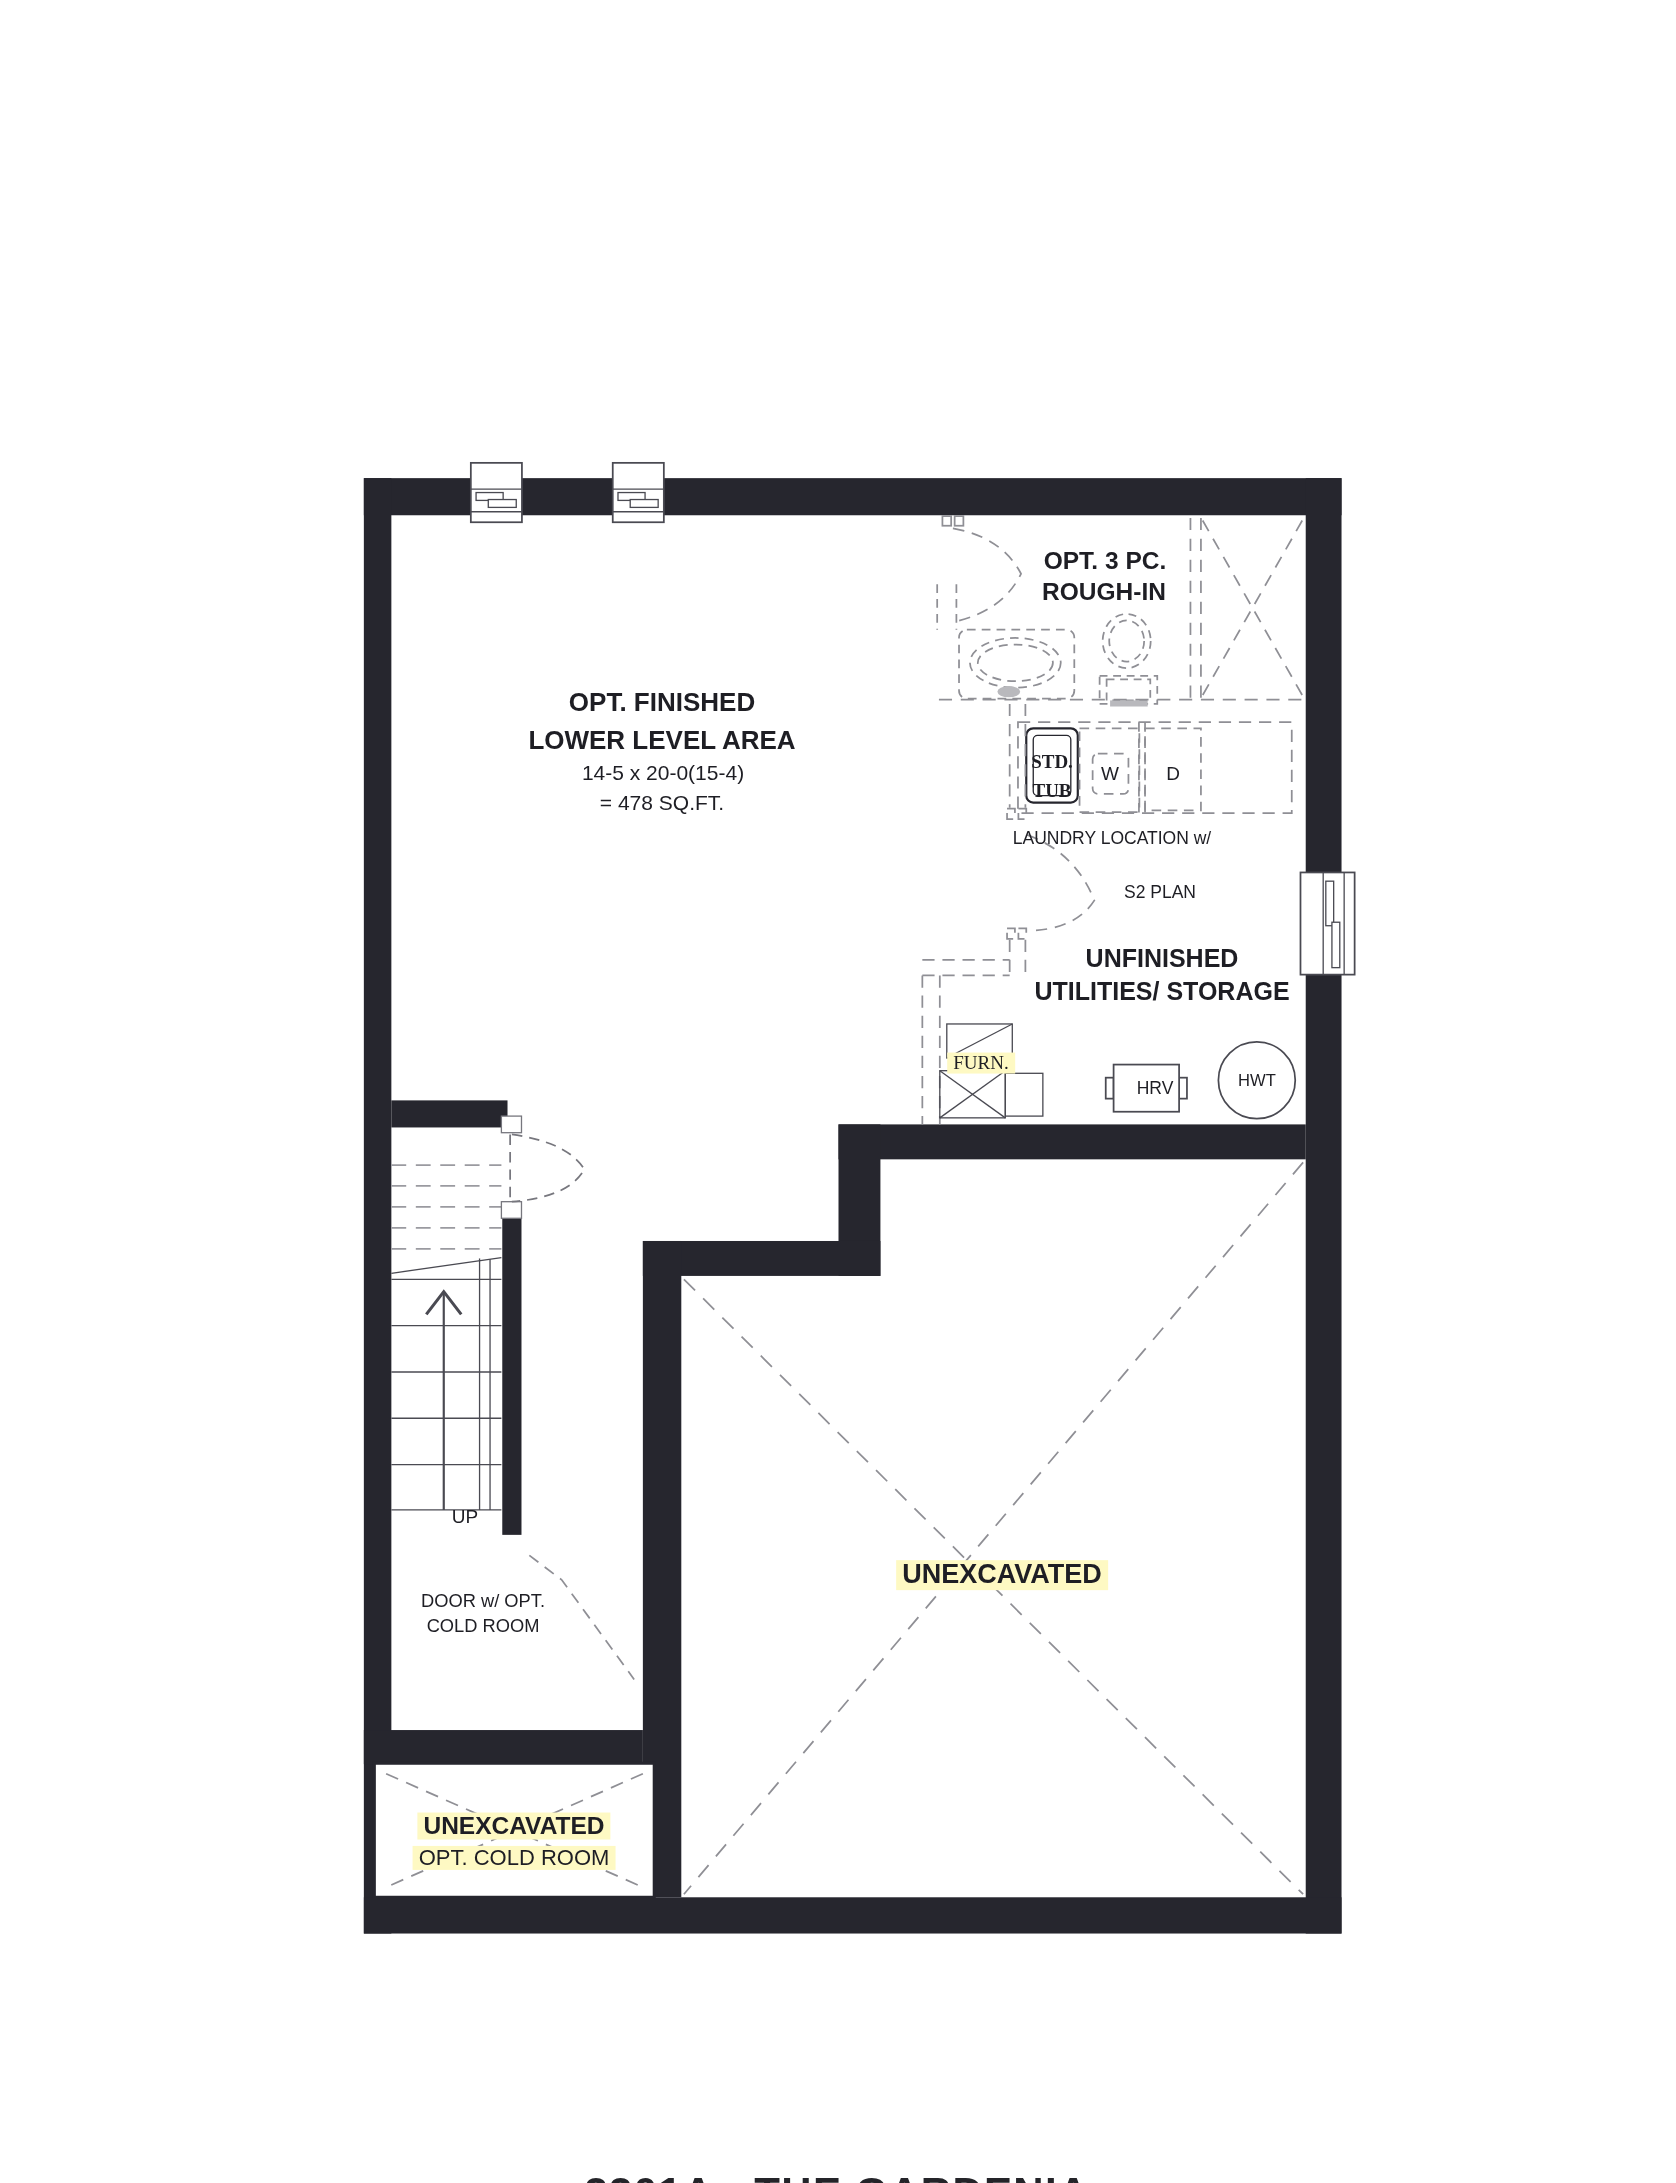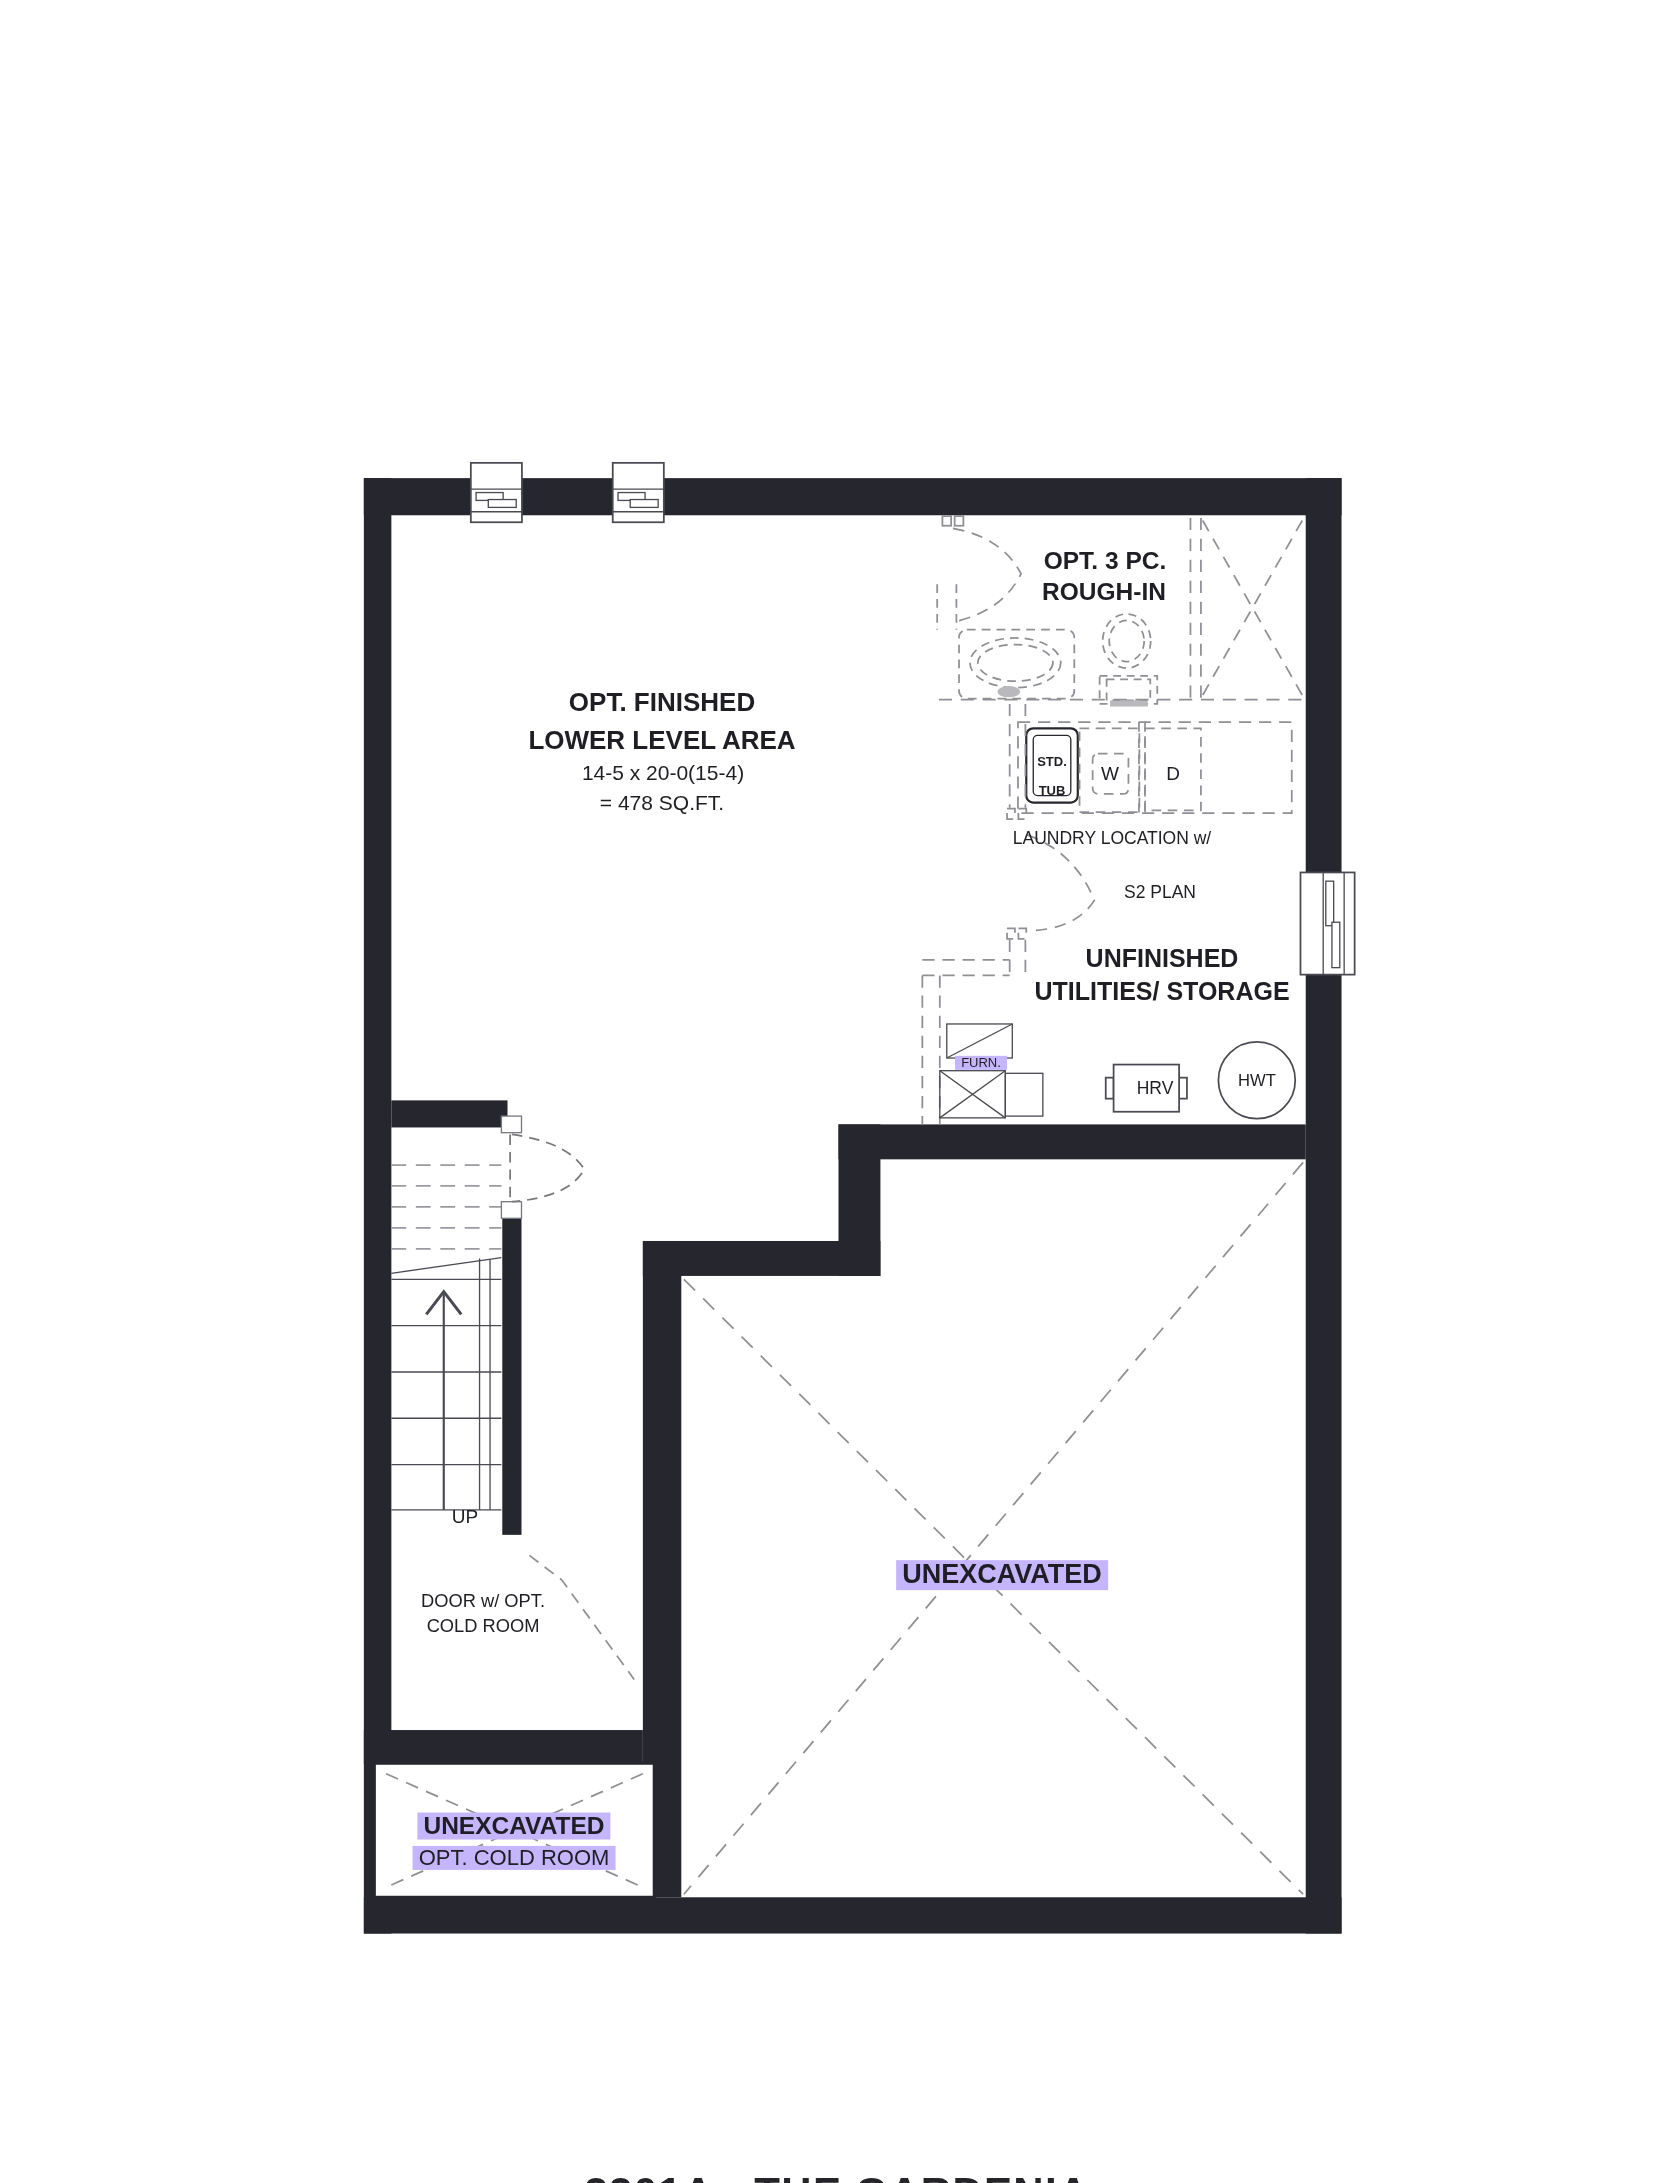--- a/index.html
+++ b/index.html
@@ -2,24 +2,24 @@
 <html style="--wall: #26262e; --line: #4a4a52; --dash: #8f8f95; --door: #77777e; --text: #1e1e24;font-size:7px"><head>
 <meta charset="utf-8">
 <style>
   html,body{margin:0;padding:0;background:#ffffff;}
   body{width:1677px;height:2761px;position:relative;font-family:"Liberation Sans",sans-serif;}
   .page{position:absolute;inset:0;background:#fff;overflow:hidden;}
   svg.plan{position:absolute;left:0;top:0;}
   .lbl{position:absolute;transform:translate(-50%,-50%);text-align:center;white-space:nowrap;
        color:var(--text,#1e1e24);line-height:1.1;}
   .b{font-weight:bold;}
-  .bgw{background:#c4b5fd;padding:0 6.1px;}
+  .bgw{background:#fef9c3;padding:0 6.1px;}
   .f60{font-size:26px;} .f56{font-size:24.5px;} .f58{font-size:25px;} .f48{font-size:21px;}
   .f44{font-size:19px;} .f42{font-size:18.3px;} .f40{font-size:17.5px;} .f38{font-size:16.6px;}
-  .f36{font-size:13px;} .f62{font-size:27px;} .f50{font-size:22px;}
+  .f36{font-size:19px;font-family:Liberation Serif, serif;} .f62{font-size:27px;} .f50{font-size:22px;}
   .title-line{position:absolute;transform:translate(-50%,-50%);font-weight:bold;font-size:42px;
        letter-spacing:1.3px;color:#242429;white-space:nowrap;}
 </style>
 </head>
 <body>
 
 <div class="page">
 
 <svg class="plan" width="1677" height="2761" viewBox="0 0 3840 6323">
 

